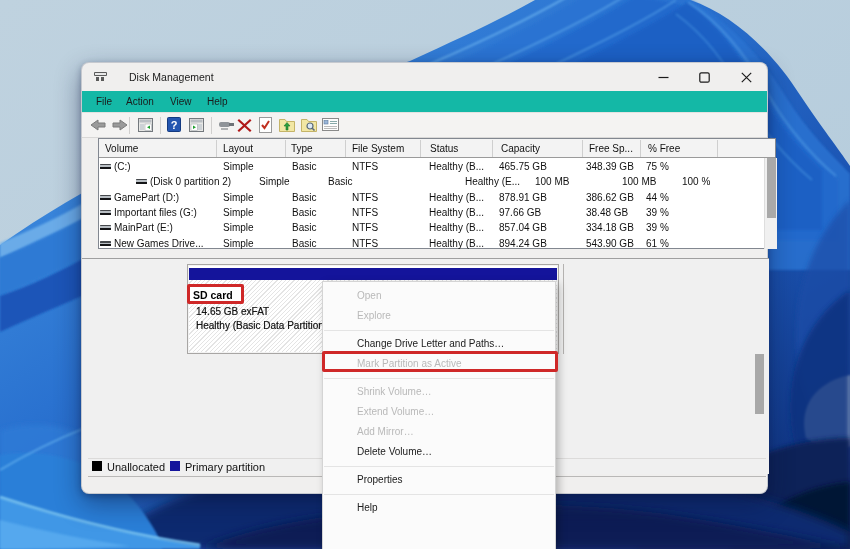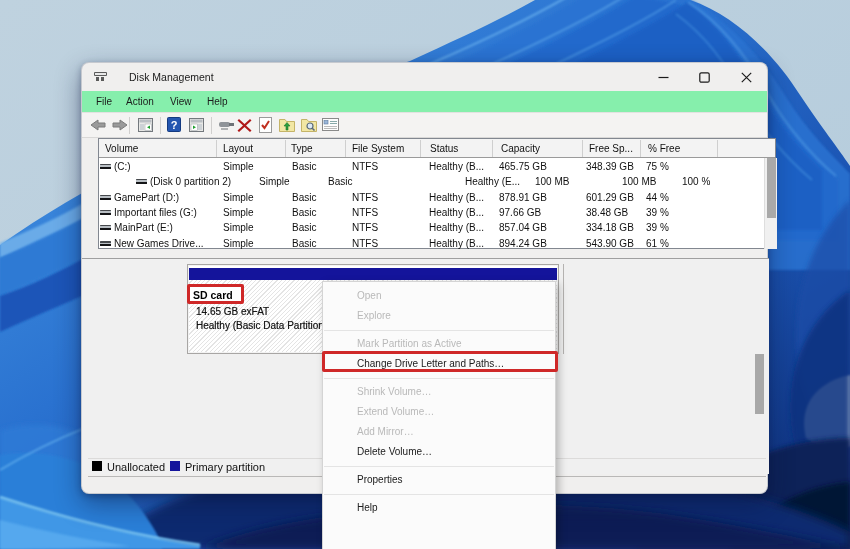--- a/index.html
+++ b/index.html
@@ -12,21 +12,21 @@
   #win {
     left:81px; top:62px; width:687px; height:432px;
     background:#f0efee; border-radius:8px;
     box-shadow:0 10px 26px rgba(10,20,60,.45), 0 2px 6px rgba(10,20,60,.3);
     border:1px solid rgba(130,140,158,.38);
   }
   #titlebar { left:0; top:0; width:100%; height:28px; }
   #title-ic { left:12px; top:8px; }
   #title-tx { left:30px; top:8px; font-size:10.5px; color:#1b1b1b;margin-left:17px; }
   .capbtn { top:0; width:42px; height:28px; display:flex; align-items:center; justify-content:center; }
-  #menubar { left:0; top:28px; width:100%; height:21px; background:#86efac; font-size:10px; color:#1b1b1b; }
+  #menubar { left:0; top:28px; width:100%; height:21px; background:#14b8a6; font-size:10px; color:#1b1b1b; }
   #menubar span { position:absolute; top:4.5px; }
   #toolbar { left:0; top:49px; width:100%; height:26px; background:#f4f3f2; border-top:1px solid #e3e2e1; border-bottom:1px solid #d9d8d7; }
   .tsep { position:absolute; top:4px; width:1px; height:17px; background:#d0cfce; }
   
   #toppane { left:16px; top:75px; width:678px; height:111px; background:#fff; border:1px solid #828790; }
   #thead { position:absolute; left:0; top:0; width:100%; height:19px; background:#f3f3f3; border-bottom:1px solid #9a9a9a; font-size:10px; color:#111; }
   #thead .h { position:absolute; top:4px; }
   #thead .d { position:absolute; top:1px; width:1px; height:17px; background:#cfcfcf; }
   .trow { position:absolute; left:0; width:100%; height:15.3px; font-size:10px; color:#111; }
   .trow span { position:absolute; top:2px; white-space:nowrap; }
@@ -254,21 +254,21 @@
         <span style="left:547px;">100 %</span>
     </div>
     <div class="trow" style="top:50.6px;">
       <div class="vicon"></div>
       <span style="left:15px;">GamePart (D:)</span>
         <span style="left:124px;">Simple</span>
         <span style="left:193px;">Basic</span>
         <span style="left:253px;">NTFS</span>
         <span style="left:330px;">Healthy (B...</span>
         <span style="left:400px;">878.91 GB</span>
-        <span style="left:487px;">601.29 GB</span>
+        <span style="left:487px;">386.62 GB</span>
         <span style="left:547px;">44 %</span>
     </div>
     <div class="trow" style="top:65.9px;">
       <div class="vicon"></div>
       <span style="left:15px;">Important files (G:)</span>
         <span style="left:124px;">Simple</span>
         <span style="left:193px;">Basic</span>
         <span style="left:253px;">NTFS</span>
         <span style="left:330px;">Healthy (B...</span>
         <span style="left:400px;">97.66 GB</span>
@@ -320,22 +320,22 @@
     <span style="position:absolute;left:19px;top:2px;">Unallocated</span>
     <div class="sq" style="left:82px;background:#14149b;"></div>
     <span style="position:absolute;left:97px;top:2px;">Primary partition</span>
   </div>
 </div>
 
 <div id="cmenu" class="abs">
   <div class="mi dis">Open</div>
   <div class="mi dis">Explore</div>
   <div class="sep"></div>
+  <div class="mi">Change Drive Letter and Paths…</div>
   <div class="mi dis">Mark Partition as Active</div>
-  <div class="mi">Change Drive Letter and Paths…</div>
   <div class="sep"></div>
   <div class="mi dis">Shrink Volume…</div>
   <div class="mi dis">Extend Volume…</div>
   <div class="mi dis">Add Mirror…</div>
   <div class="mi">Delete Volume…</div>
   <div class="sep"></div>
   <div class="mi">Properties</div>
   <div class="sep"></div>
   <div class="mi">Help</div>
 </div>

